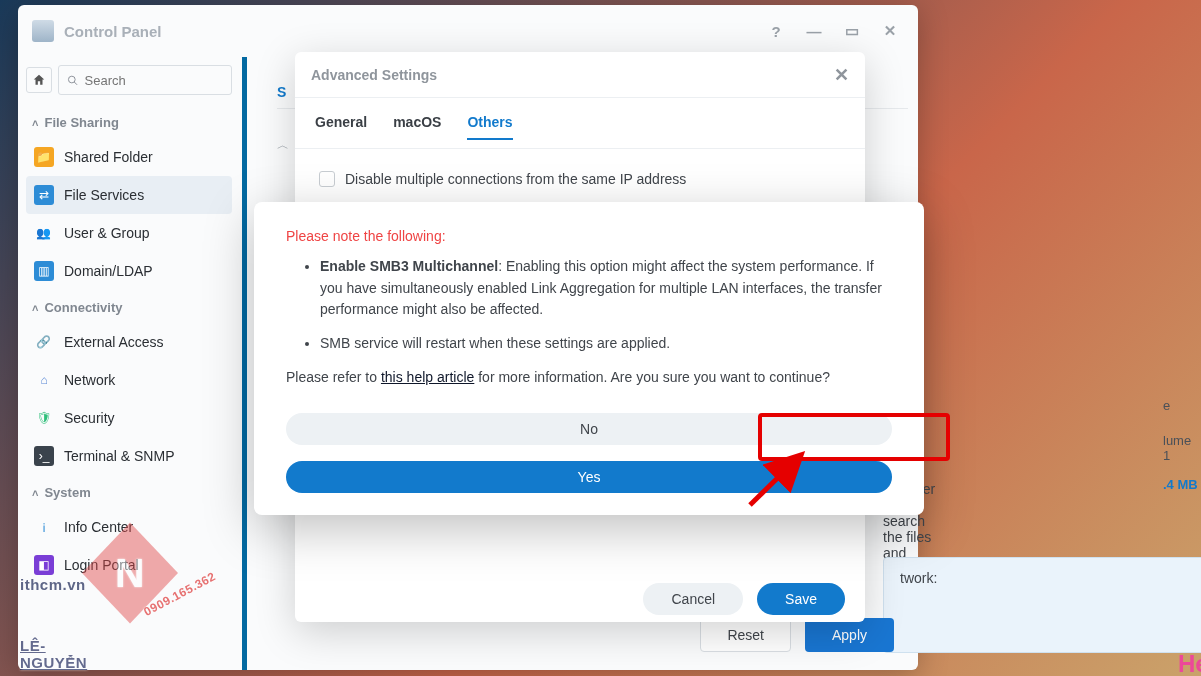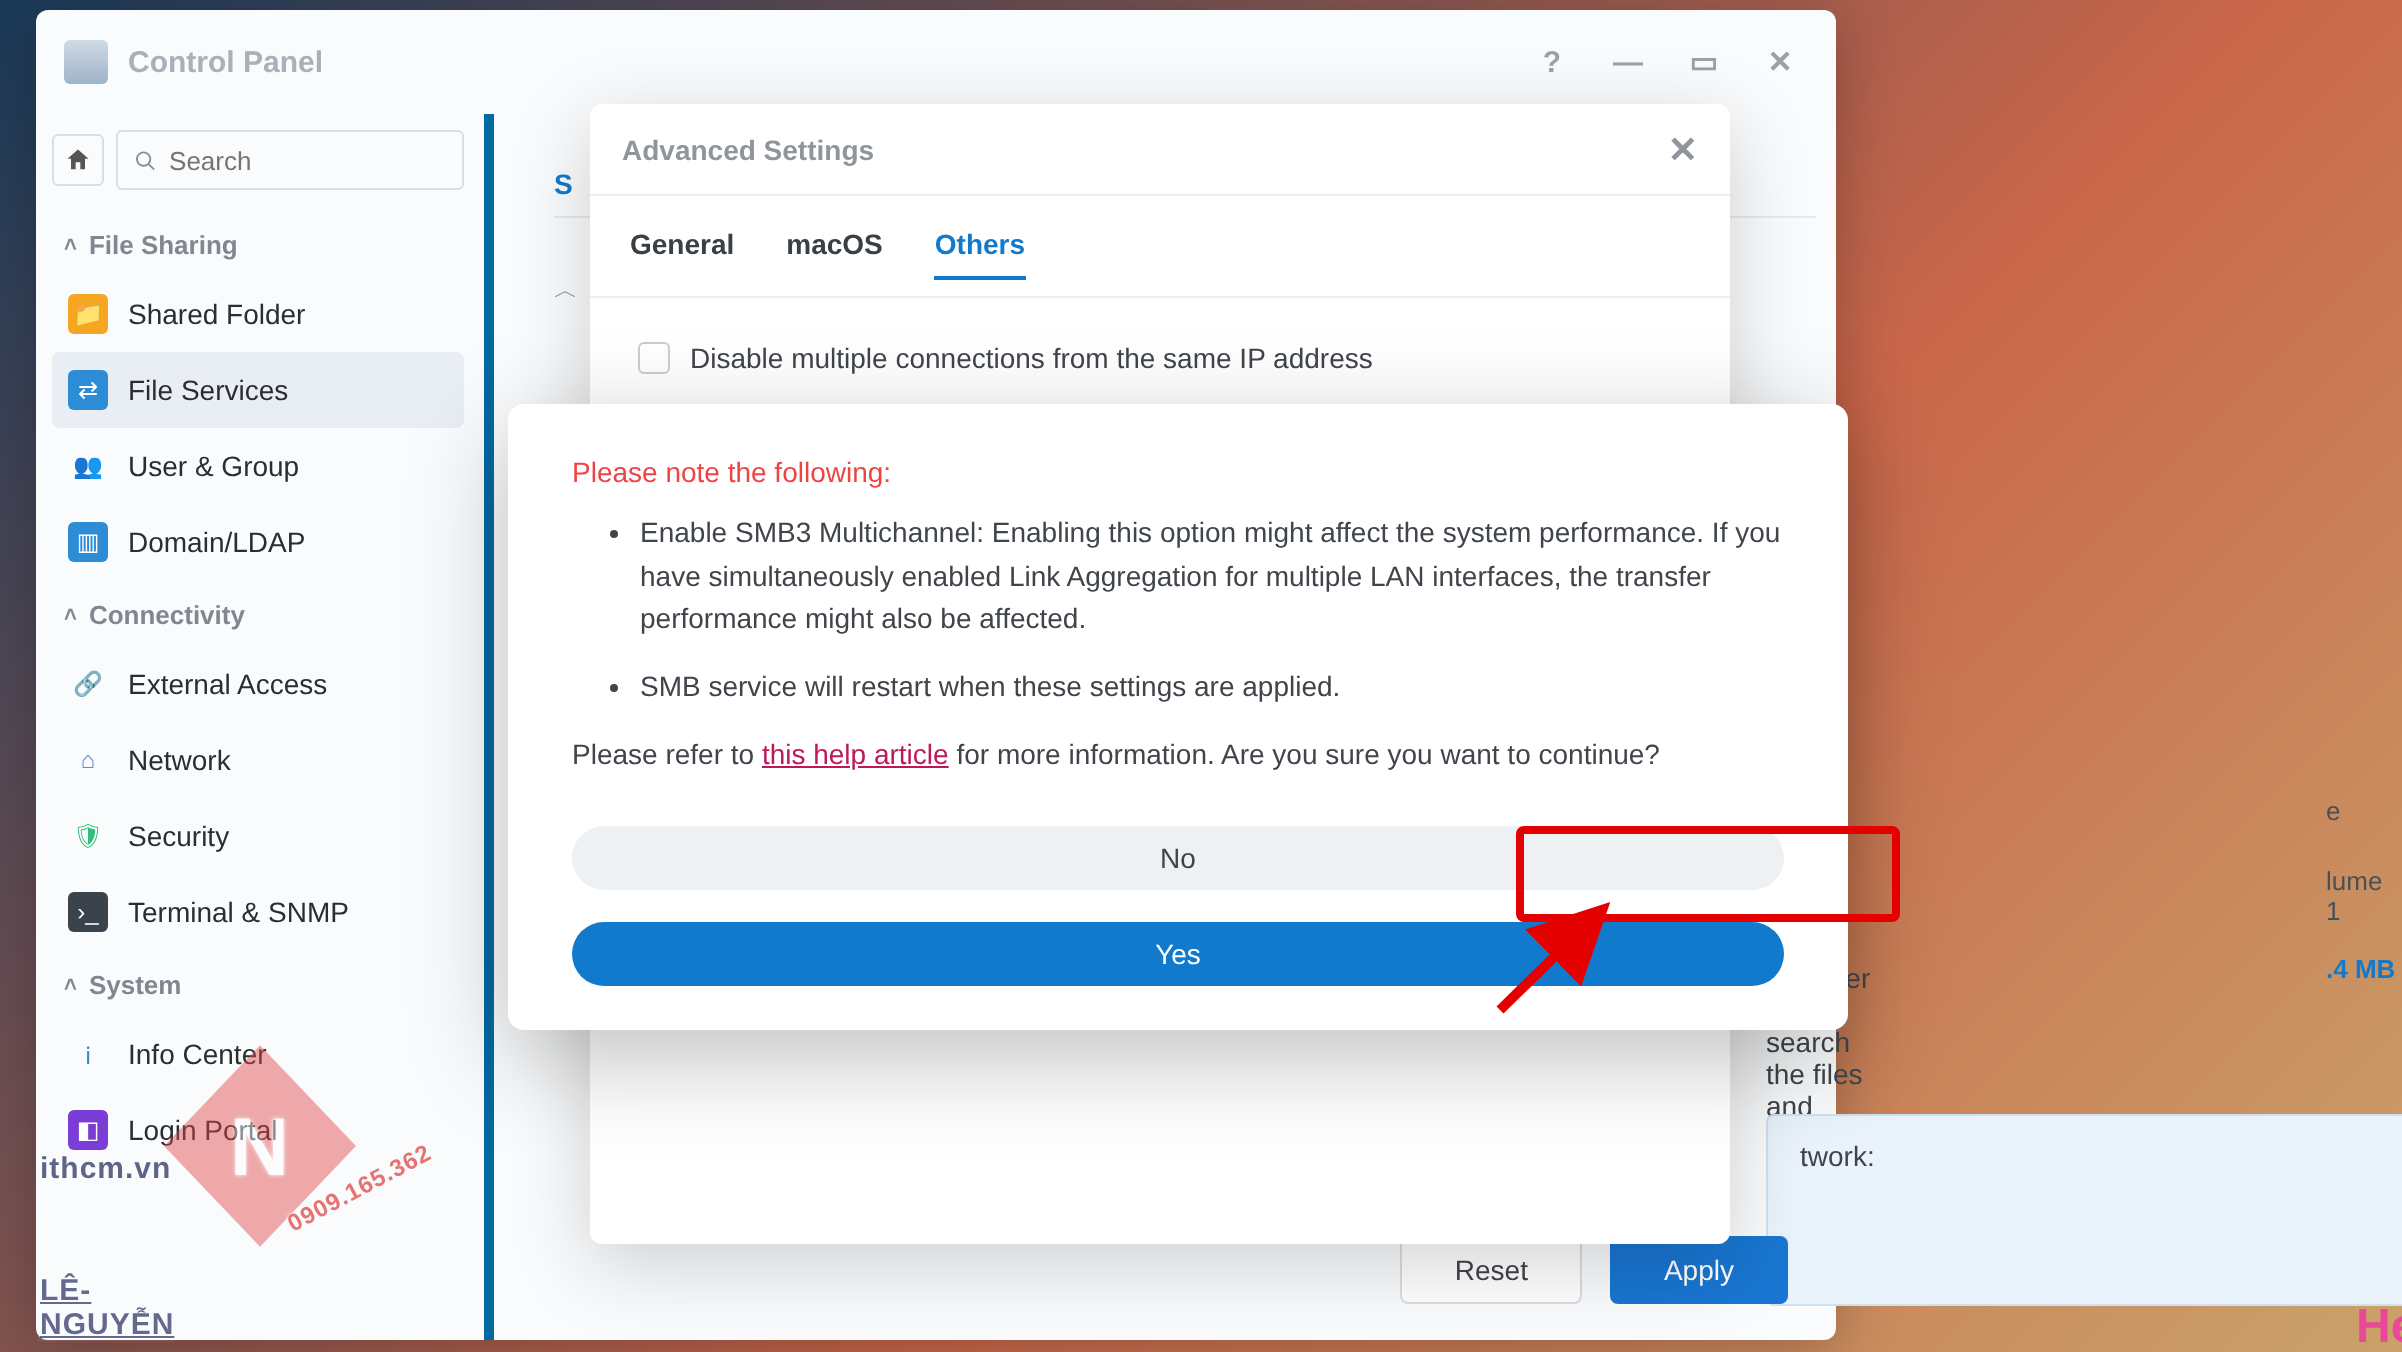--- a/index.html
+++ b/index.html
@@ -66,23 +66,23 @@
 .adv-footer { display: flex; justify-content: flex-end; gap: 14px; padding: 14px 20px; }
 .btn-round { padding: 8px 28px; border-radius: 18px; font-size: 14px; cursor: pointer; border: none; }
 .btn-round.default { background: #edf1f4; color: #40454b; }
 .btn-round.primary { background: #127acc; color: #fff; }
 
 
 .confirm { position: absolute; left: 254px; top: 202px; width: 670px; background: #fff; border-radius: 8px; box-shadow: 0 14px 50px rgba(0,0,0,.25); padding: 26px 32px 22px; }
 .confirm .lead { font-size: 14px; color: #ef4444; margin-bottom: 12px; }
 .confirm ul { list-style: disc; padding-left: 34px; margin-bottom: 14px; }
 .confirm li { font-size: 14px; color: #40454b; line-height: 1.55; margin-bottom: 12px; }
-.confirm li b { font-weight: 400; text-align: right; }
+.confirm li b { font-weight: 700; text-align: right; }
 .confirm .ref { font-size: 14px; color: #40454b; }
-.confirm .ref a { color: #be185d; text-decoration: underline; cursor: pointer; }
+.confirm .ref a { color: #0f172a; text-decoration: underline; cursor: pointer; }
 .confirm-footer { display: flex; justify-content: flex-end; gap: 16px; margin-top: 28px; flex-direction: column; }
 
 
 .red-callout { position: absolute; border: 4px solid #e50000; border-radius: 4px; pointer-events: none; }
 .arrow { position: absolute; pointer-events: none; }
 
 
 .bg-frag { position: absolute; font-size: 13px; color: #4a5058; }
 .hl-blue { color: #127acc; font-weight: 600; }
 .hl-green { color: #ec4899; font-size: 24px; font-weight: 700; }
@@ -238,20 +238,24 @@
   <div class="adv-body">
     <div class="chk-row">
         <span class="box"></span>
         <span class="label">Disable multiple connections from the same IP address</span>
       </div>
     <div class="chk-row" style="opacity:.45">
         <span class="box"></span>
         <span class="label">Collect debug logs</span>
       </div>
   </div>
+  <div class="adv-footer">
+    <button class="btn-round default">Cancel</button>
+    <button class="btn-round primary">Save</button>
+  </div>
 </div>
 
 <div class="confirm">
   <div class="lead">Please note the following:</div>
   <ul>
     <li><b>Enable SMB3 Multichannel</b><span>: Enabling this option might affect the system performance. If you have simultaneously enabled Link Aggregation for multiple LAN interfaces, the transfer performance might also be affected.</span></li>
     <li>SMB service will restart when these settings are applied.</li>
   </ul>
   <div class="ref">
     <span>Please refer to </span><a>this help article</a><span> for more information. Are you sure you want to continue?</span>

